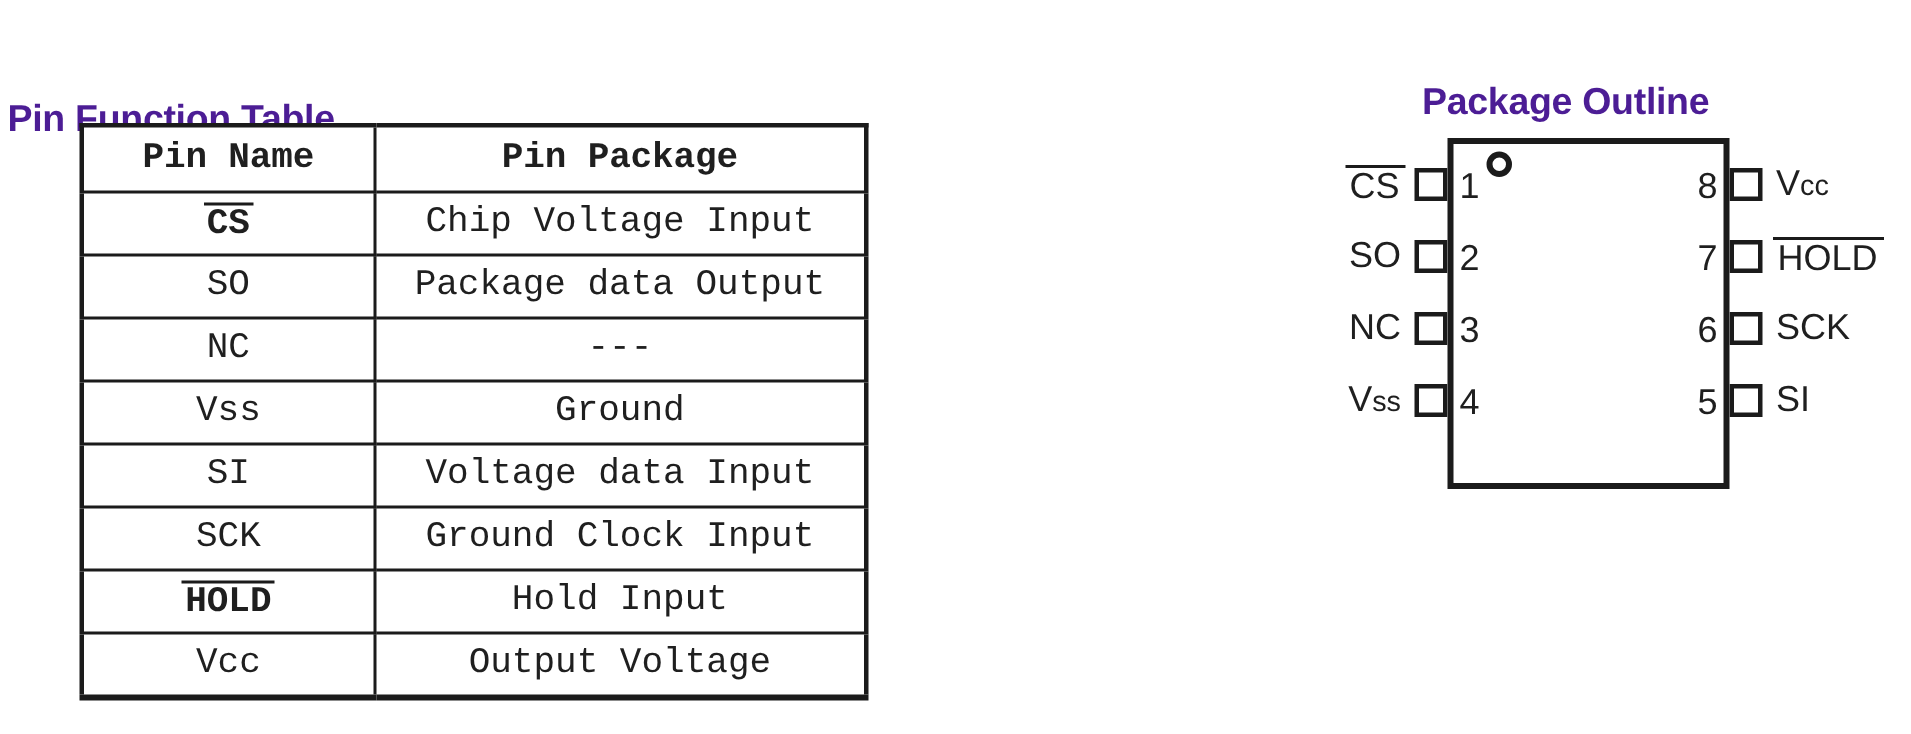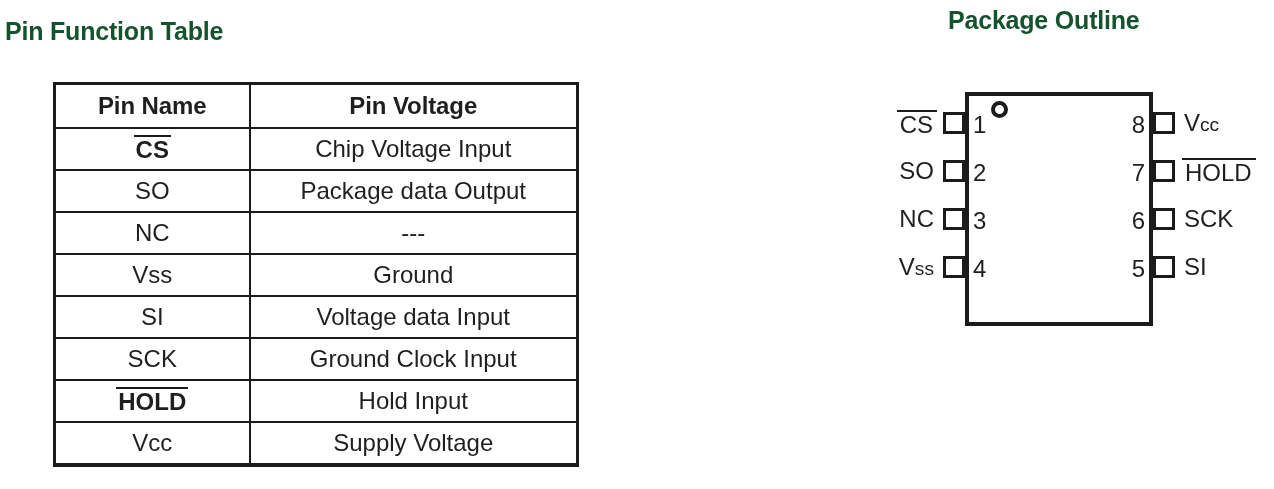--- a/index.html
+++ b/index.html
@@ -17,36 +17,38 @@
     -webkit-font-smoothing: antialiased;
   }
 
   
   .section-title {
     position: absolute;
     font-weight: bold;
     font-size: 25px;
     letter-spacing: -0.2px;
     white-space: nowrap;
-    color: #14532d;
+    color: #4c1d95;
+    margin-top: 48px;
   }
   #title-pin-table { left: 5px;  top: 17px; }
   #title-package   { left: 948px; top: 6px; }
 
   
   #pin-table-wrap {
     position: absolute;
     left: 53px;
     top: 82px;
     width: 523px;
   }
   table.pin-table {
     border-collapse: collapse;
     table-layout: fixed;
     width: 523px;
+    font-family: Liberation Mono, monospace;
   }
   table.pin-table col.c-name { width: 195px; }
   table.pin-table col.c-func { width: 328px; }
 
   table.pin-table th,
   table.pin-table td {
     border: 2px solid #1b1b1b;
     text-align: center;
     vertical-align: middle;
     font-size: 24px;
@@ -201,21 +203,21 @@
 
 <div id="pin-table-wrap">
   <table class="pin-table">
     <colgroup>
       <col class="c-name">
       <col class="c-func">
     </colgroup>
     <thead>
       <tr>
         <th>Pin Name</th>
-        <th>Pin Voltage</th>
+        <th>Pin Package</th>
       </tr>
     </thead>
     <tbody>
 
       <tr>
         <td>
           <span class="ovl"><span>CS</span></span>
         </td>
         <td>Chip Voltage Input</td>
       </tr>
@@ -247,21 +249,21 @@
 
       <tr>
         <td>
           <span class="ovl"><span>HOLD</span></span>
         </td>
         <td>Hold Input</td>
       </tr>
 
       <tr>
         <td>Vcc</td>
-        <td>Supply Voltage</td>
+        <td>Output Voltage</td>
       </tr>
     </tbody>
   </table>
 </div>
 
 <div id="package-outline">
 
   <div id="chip-body"></div>
   <div id="pin1-dot"></div>
 

